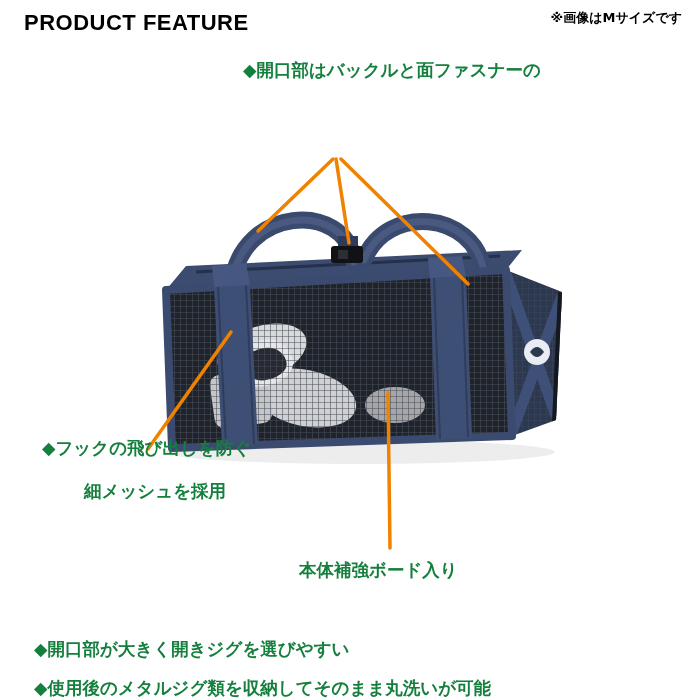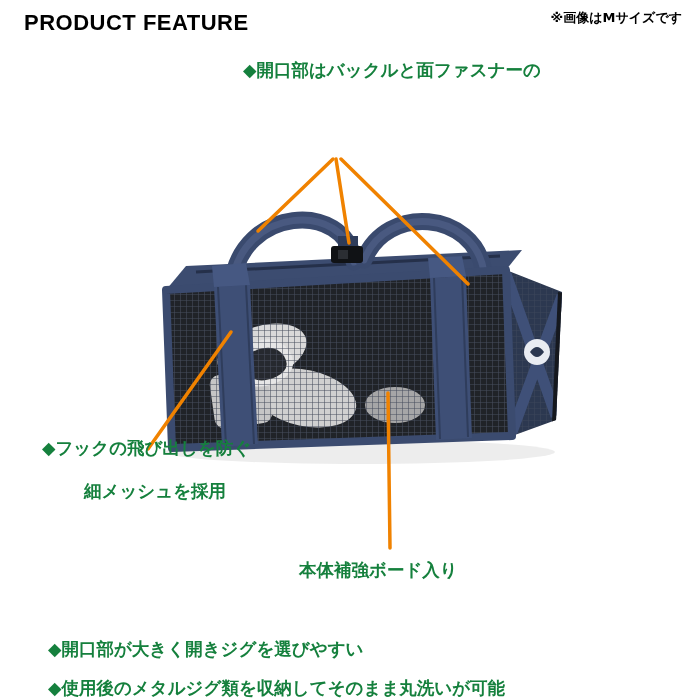--- a/index.html
+++ b/index.html
@@ -21,21 +21,21 @@
   .jp { font-weight:bold; color:#15803d; }
   .callout-main { font-size:17.5px; line-height:24px; }
   .callout-sub  { font-size:13.2px; line-height:20px; }
   .callout-lock { position:absolute; left:243px; top:58px; }
   .callout-lock .line2 { margin-left:40px; margin-top:3px; }
   .callout-lock .notes { margin-left:40px; margin-top:7px; }
   .callout-mesh { position:absolute; left:42px; top:436px; }
   .callout-mesh .line2 { margin-left:42px; margin-top:19px; }
   .callout-board { position:absolute; left:283px; top:554px; }
   .callout-board .line2 { margin-left:16px; margin-top:4px; }
-  .bottom-features { position:absolute; left:48px; top:637px; }
+  .bottom-features { position:absolute; left:34px; top:637px; }
   .bottom-features .feat + .feat { margin-top:15px; }
 </style>
 </head>
 <body>
 
 <div class="page">
 
   <svg class="illustration" width="700" height="700" viewBox="0 0 700 700">
     <defs>
       <pattern id="mesh" width="6" height="6" patternUnits="userSpaceOnUse">

